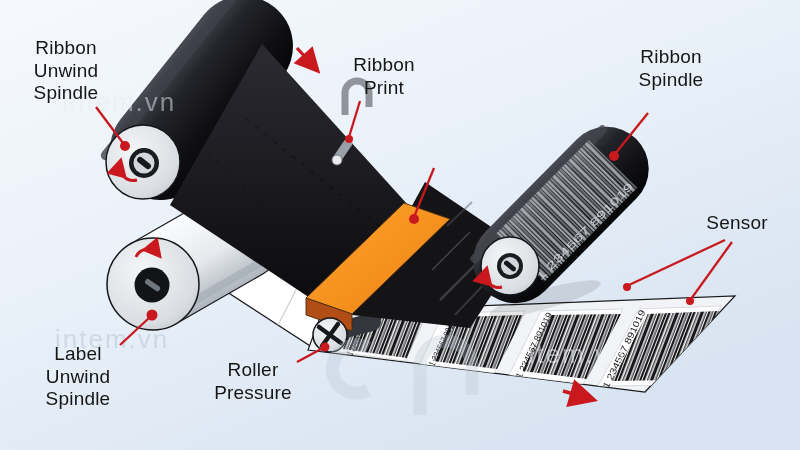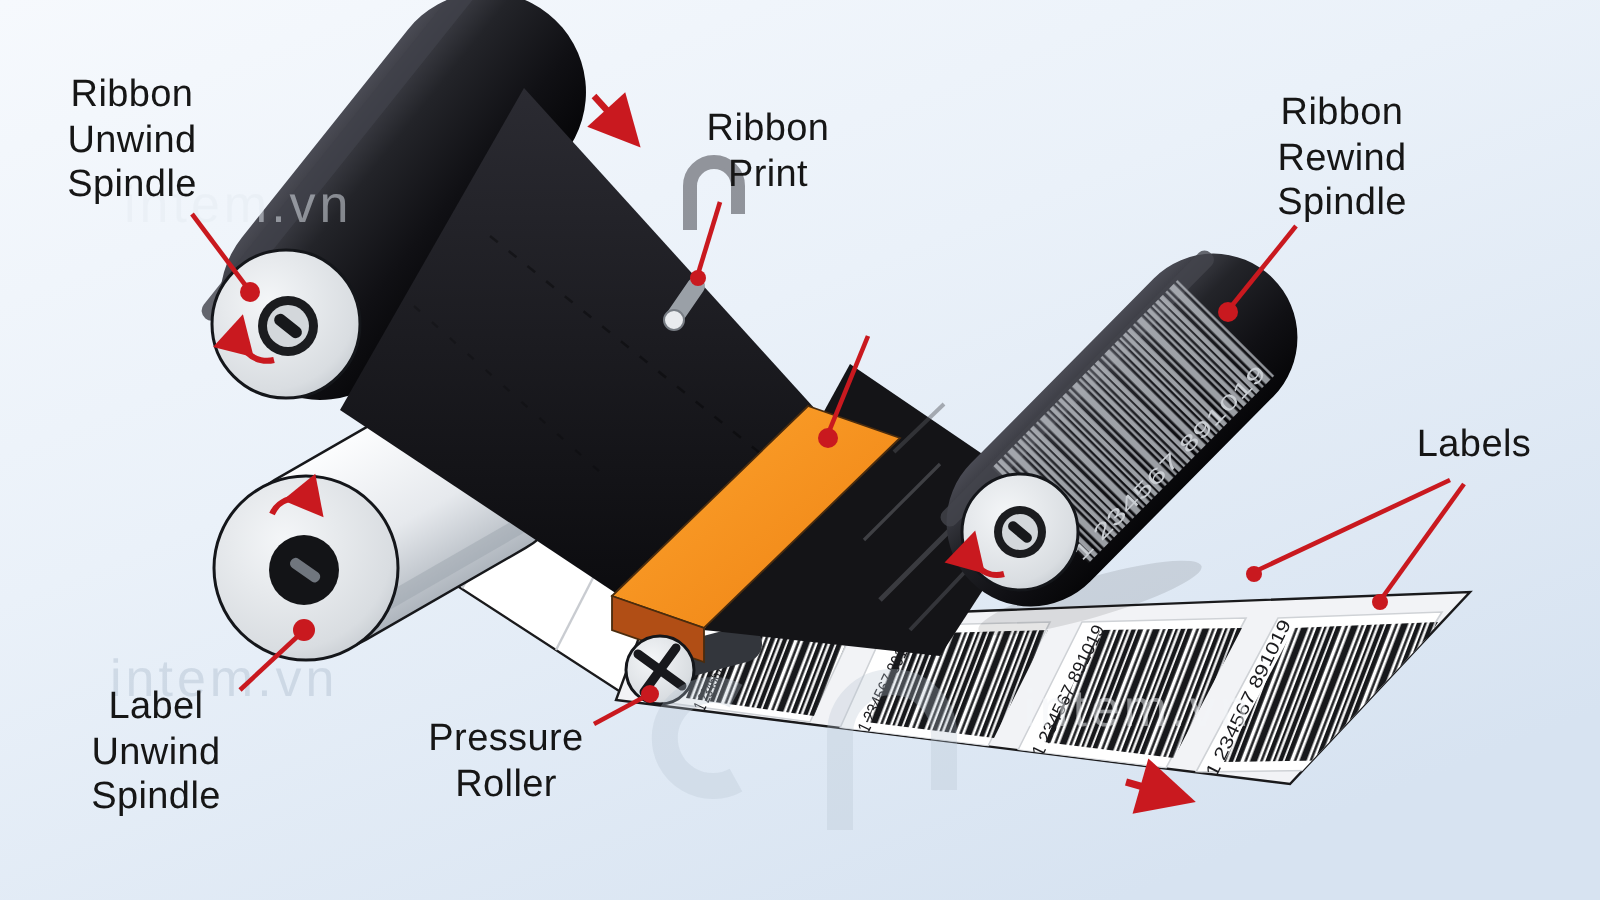--- a/index.html
+++ b/index.html
@@ -224,29 +224,28 @@
   <div>Ribbon</div>
   <div>Unwind</div>
   <div>Spindle</div>
 </div>
 <div class="co" style="left:384px;top:54px">
   <div>Ribbon</div>
   <div>Print</div>
 </div>
 <div class="co" style="left:671px;top:46px">
   <div>Ribbon</div>
-  <div>Rewind</div>
   <div>Spindle</div>
 </div>
 <div class="co" style="left:737px;top:212px">
-  <div>Labels</div>
+  <div>Sensor</div>
 </div>
 <div class="co" style="left:78px;top:343px">
   <div>Label</div>
   <div>Unwind</div>
   <div>Spindle</div>
 </div>
 <div class="co" style="left:253px;top:359px">
+  <div>Roller</div>
   <div>Pressure</div>
-  <div>Roller</div>
 </div>
 
 </div>
 
 </body></html>

